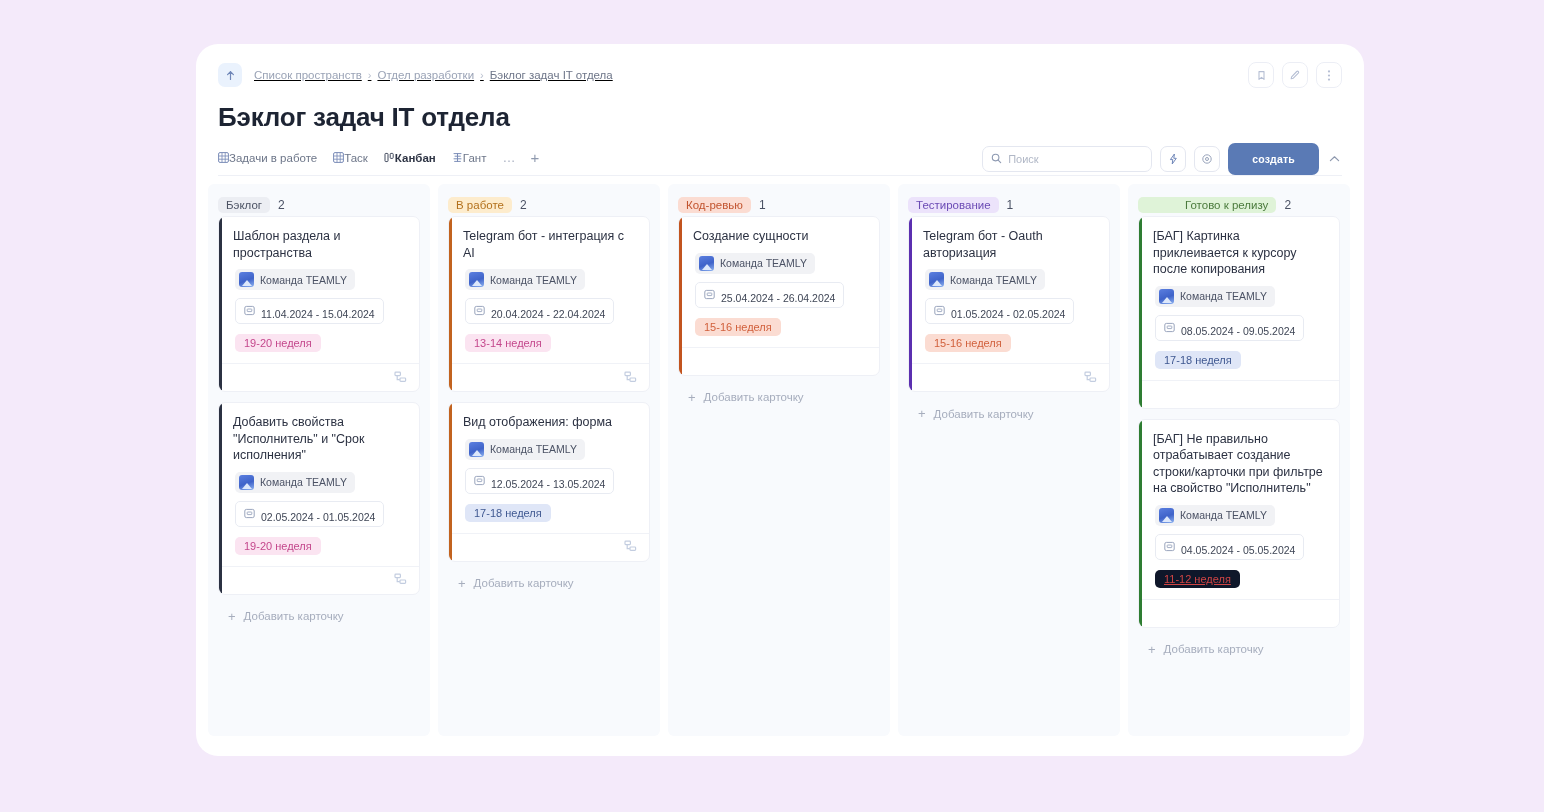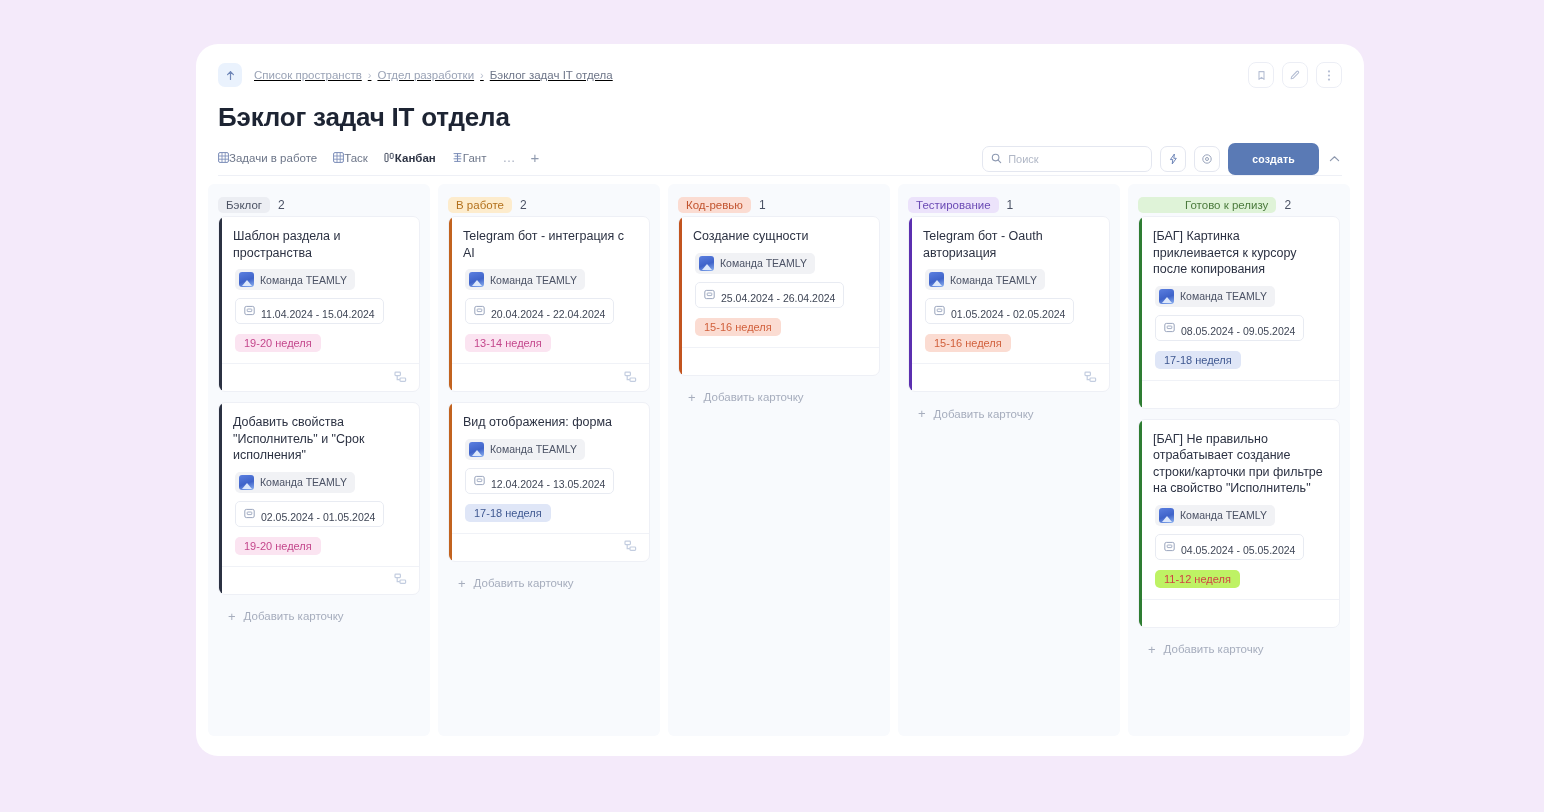--- a/index.html
+++ b/index.html
@@ -347,21 +347,21 @@
           <div class="card"><div class="stripe" style="background: rgb(194, 99, 31);"></div><div class="card-title">Вид отображения: форма</div><div class="chip-assignee">
               <div class="avatar">
                 <div class="peak"></div>
               </div>
               <span class="nm">Команда TEAMLY</span>
             </div><br><div class="chip-date">
               <span><svg width="11" height="11" viewBox="0 0 11 11">
                   <rect x=".8" y="1.4" width="9.4" height="8.2" rx="1.6" fill="none" stroke="#9aa5bd" stroke-width="1"></rect>
                   <rect x="3.2" y="4" width="4.6" height="2.6" rx=".6" fill="none" stroke="#9aa5bd" stroke-width=".9"></rect>
                 </svg></span>
-              <span class="dt">12.04.2024 - 13.05.2024</span>
+              <span class="dt">12.05.2024 - 13.05.2024</span>
             </div><br><div class="tag" style="background: rgb(223, 230, 247); color: rgb(63, 88, 145);">17-18 неделя</div><div class="card-foot">
               <span><svg width="13" height="12" viewBox="0 0 13 12">
                   <rect x="1" y="1.2" width="5.4" height="3.4" rx=".8" fill="none" stroke="#c3cde0" stroke-width="1.2"></rect>
                   <rect x="6" y="7" width="5.6" height="3.4" rx=".8" fill="none" stroke="#c3cde0" stroke-width="1.2"></rect>
                   <path d="M3.2 4.8v3.9h2.6" fill="none" stroke="#c3cde0" stroke-width="1.2"></path>
                 </svg></span>
             </div></div>
           <div class="add-card">
             <span class="pl">+</span>
             <span>Добавить карточку</span>
@@ -438,21 +438,21 @@
               <div class="avatar">
                 <div class="peak"></div>
               </div>
               <span class="nm">Команда TEAMLY</span>
             </div><br><div class="chip-date">
               <span><svg width="11" height="11" viewBox="0 0 11 11">
                   <rect x=".8" y="1.4" width="9.4" height="8.2" rx="1.6" fill="none" stroke="#9aa5bd" stroke-width="1"></rect>
                   <rect x="3.2" y="4" width="4.6" height="2.6" rx=".6" fill="none" stroke="#9aa5bd" stroke-width=".9"></rect>
                 </svg></span>
               <span class="dt">04.05.2024 - 05.05.2024</span>
-            </div><br><div class="tag" style="background: #bef264; color: rgb(207, 68, 68);">11-12 неделя</div><div class="card-foot"></div></div>
+            </div><br><div class="tag" style="background: #0f172a; color: rgb(207, 68, 68); text-decoration: underline;">11-12 неделя</div><div class="card-foot"></div></div>
           <div class="add-card">
             <span class="pl">+</span>
             <span>Добавить карточку</span>
           </div>
         </div>
       </div>
 
   </div>
 </div>
 

